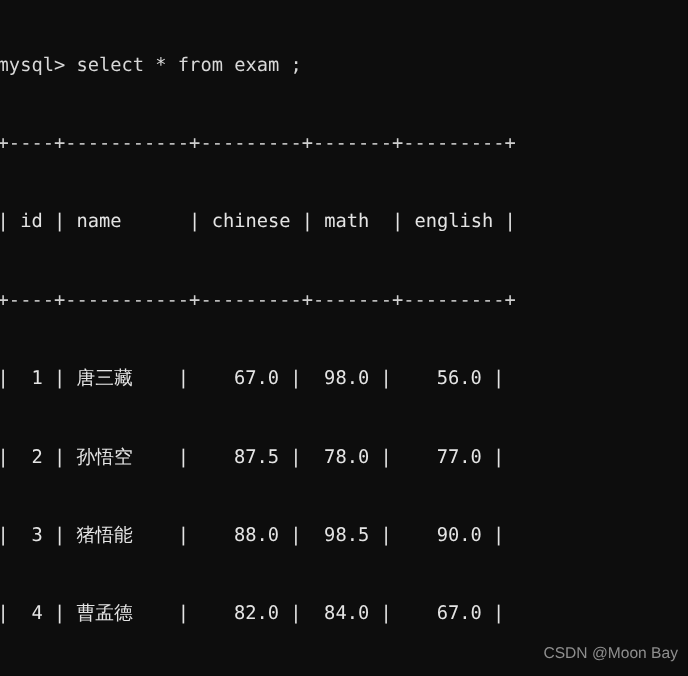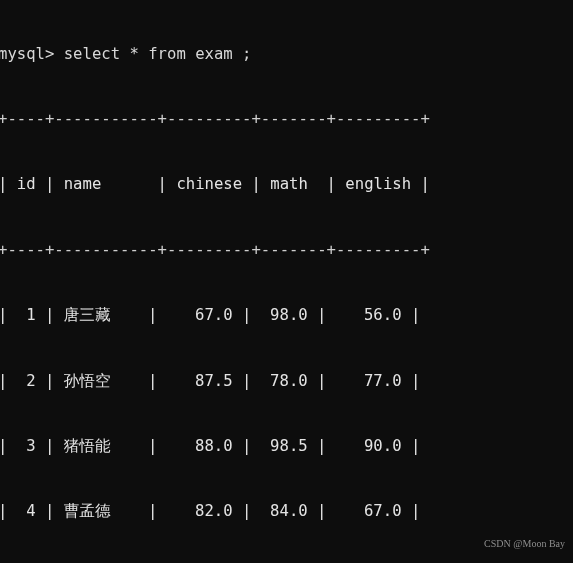--- a/index.html
+++ b/index.html
@@ -32,22 +32,22 @@
     font-family: "DejaVu Sans Mono", "Liberation Mono", monospace;
   }
   .rule { color: #cfcfcf; }
   .prompt { color: #d8d8d8; }
   .data { color: #e4e4e4; }
   #watermark {
     position: absolute;
     right: 8px;
     top: 536px;
     color: #8e8e8e;
-    font-family: Liberation Serif, serif;
-    font-size: 10px;
+    font-family: Liberation Sans, sans-serif;
+    font-size: 13px;
     line-height: 16px;
     white-space: pre;
   }
 </style>
 </head>
 <body>
 
 <div id="terminal">
   <div class="line prompt">mysql&gt; select * from exam ;</div>
   <div class="line rule">+----+-----------+---------+-------+---------+</div>

